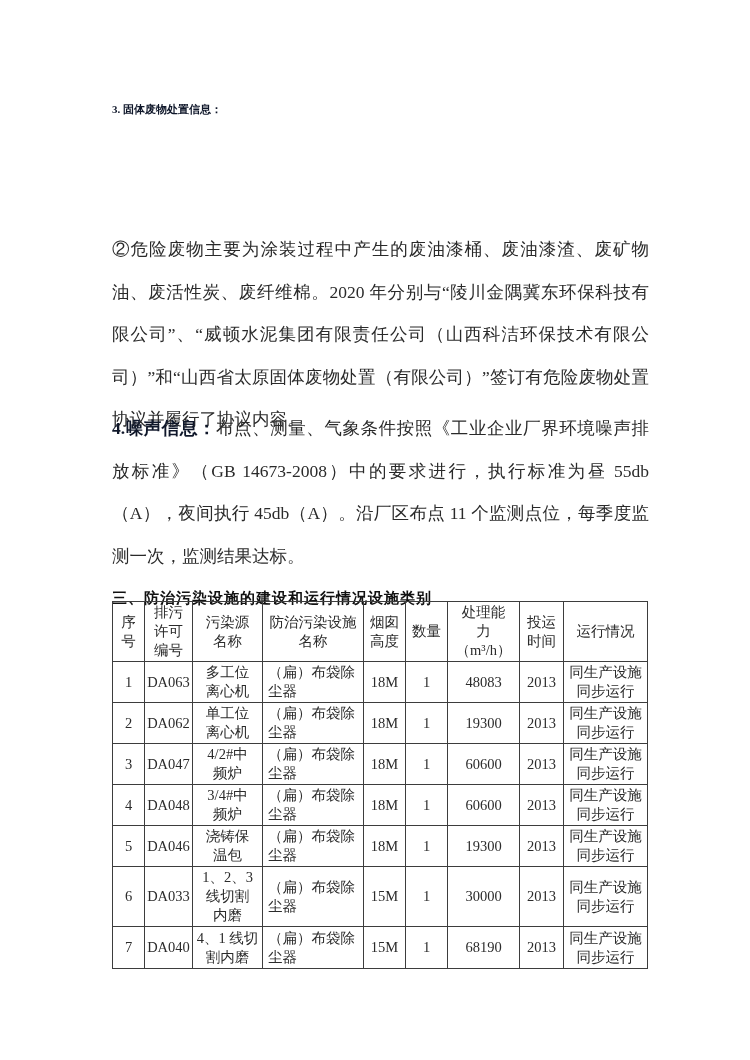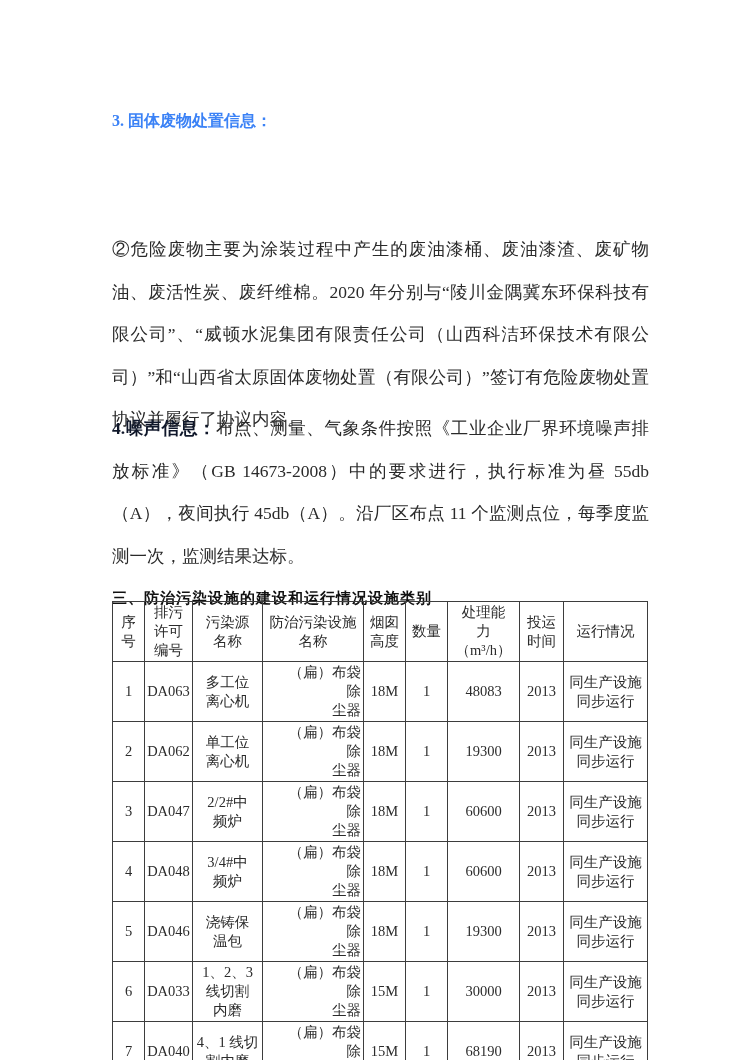--- a/index.html
+++ b/index.html
@@ -15,25 +15,25 @@
     color: #262626;
   }
 
   .block {
     position: absolute;
     left: 112px;
     width: 537px;
   }
 
   .h3-heading {
-    top: 106px;
-    font-size: 16px;
+    top: 94px;
+    font-size: 11px;
     font-weight: 700;
     line-height: 30px;
-    color: #3b82f6;
+    color: #0f172a;
   }
 
   .para {
     font-size: 17.5px;
     line-height: 42.5px;
     text-align: justify;
     text-justify: inter-character;
     color: #2a2a2a;
   }
   #para-solid-1 { top: 130px; }
@@ -71,22 +71,22 @@
     border: 1px solid #3d3d3d;
     text-align: center;
     vertical-align: middle;
     white-space: pre-line;
     line-height: 19px;
     padding: 1px 2px;
     font-weight: 400;
     overflow: hidden;
   }
   table.facilities td.col-facility {
-    text-align: right;
-    padding-left: 22px;
+    text-align: left;
+    padding-left: 5px;
   }
   tr.hdr        { height: 60px; }
   tr.row-normal { height: 40px; }
   tr.row-tall   { height: 59px; }
   tr.row-last   { height: 42px; }
 </style>
 </head>
 <body>
 
 <div class="page">
@@ -160,21 +160,21 @@
           <td>18M</td>
           <td>1</td>
           <td>19300</td>
           <td>2013</td>
           <td>同生产设施
 同步运行</td>
         </tr>
         <tr class="row-normal">
           <td>3</td>
           <td>DA047</td>
-          <td>2/2#中
+          <td>4/2#中
 频炉</td>
           <td class="col-facility">（扁）布袋除
 尘器</td>
           <td>18M</td>
           <td>1</td>
           <td>60600</td>
           <td>2013</td>
           <td>同生产设施
 同步运行</td>
         </tr>

